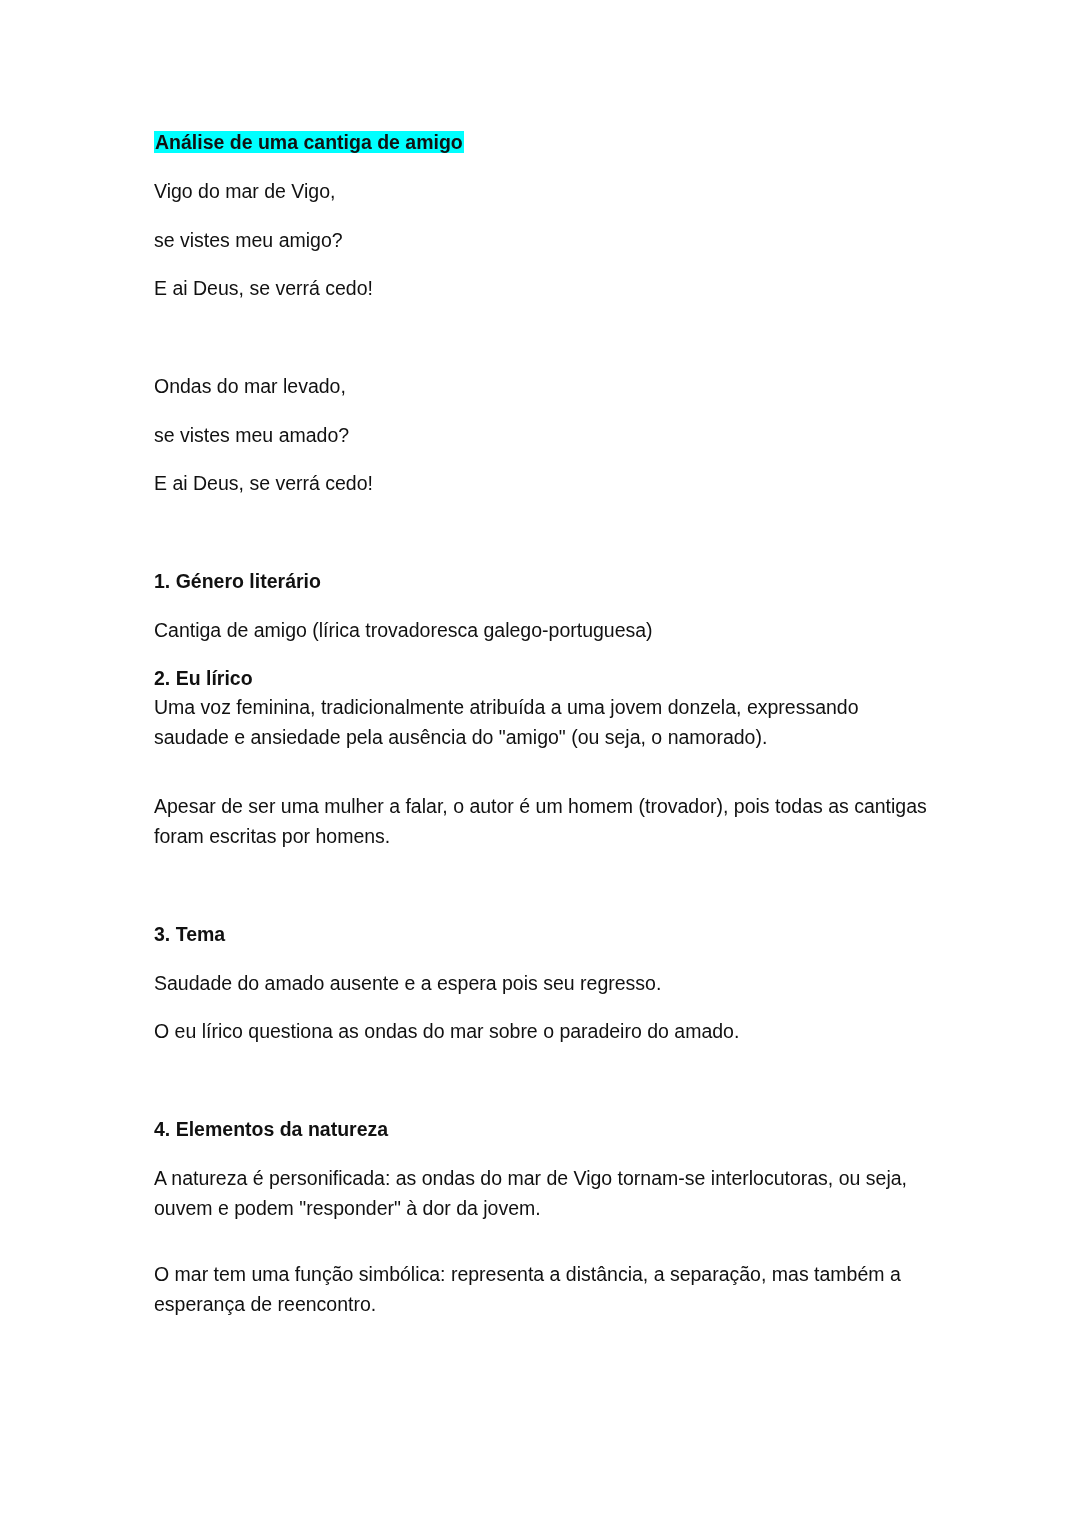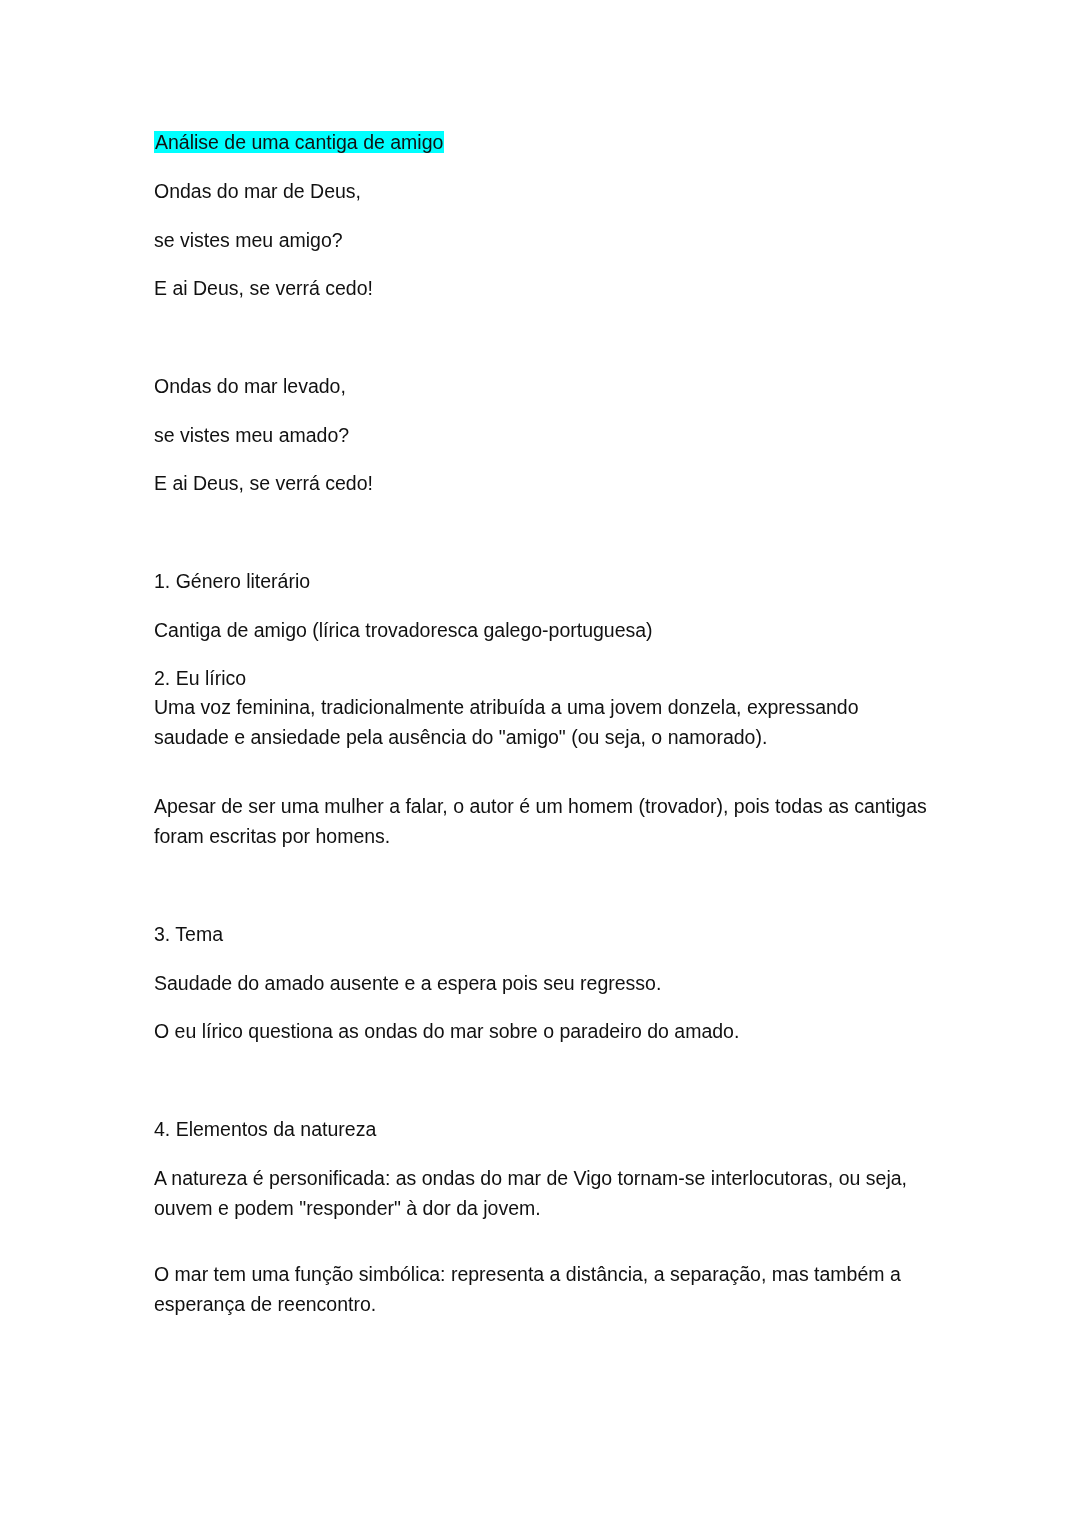--- a/index.html
+++ b/index.html
@@ -1,30 +1,30 @@
 <!DOCTYPE html>
 <html><head>
 <meta charset="utf-8">
 <style>
   html, body { margin: 0; padding: 0; background: #ffffff; }
   body { width: 1080px; height: 1527px; position: relative; overflow: hidden;
          font-family: "Liberation Sans", sans-serif; color: #111111; }
   .page { position: absolute; left: 154px; top: 0; width: 780px; }
   .line { position: absolute; left: 0; font-size: 19.5px; line-height: 30px; white-space: nowrap; }
   .para { position: absolute; left: 0; width: 780px; font-size: 19.5px; line-height: 30px; }
-  .bold { font-weight: normal; }
+  .bold { font-weight: bold; }
   .hl { background: #00ffff; padding: 0 1px; }
 </style>
 </head>
 <body>
 
 <div class="page">
   <div class="line bold" style="top:127px;"><span class="hl">Análise de uma cantiga de amigo</span></div>
 
-  <div class="line" style="top:176px;">Ondas do mar de Deus,</div>
+  <div class="line" style="top:176px;">Vigo do mar de Vigo,</div>
   <div class="line" style="top:225px;">se vistes meu amigo?</div>
   <div class="line" style="top:273px;">E ai Deus, se verrá cedo!</div>
 
   <div class="line" style="top:371px;">Ondas do mar levado,</div>
   <div class="line" style="top:420px;">se vistes meu amado?</div>
   <div class="line" style="top:468px;">E ai Deus, se verrá cedo!</div>
 
   <div class="line bold" style="top:566px;">1. Género literário</div>
   <div class="para" style="top:615px;">Cantiga de amigo (lírica trovadoresca galego-portuguesa)</div>
 

